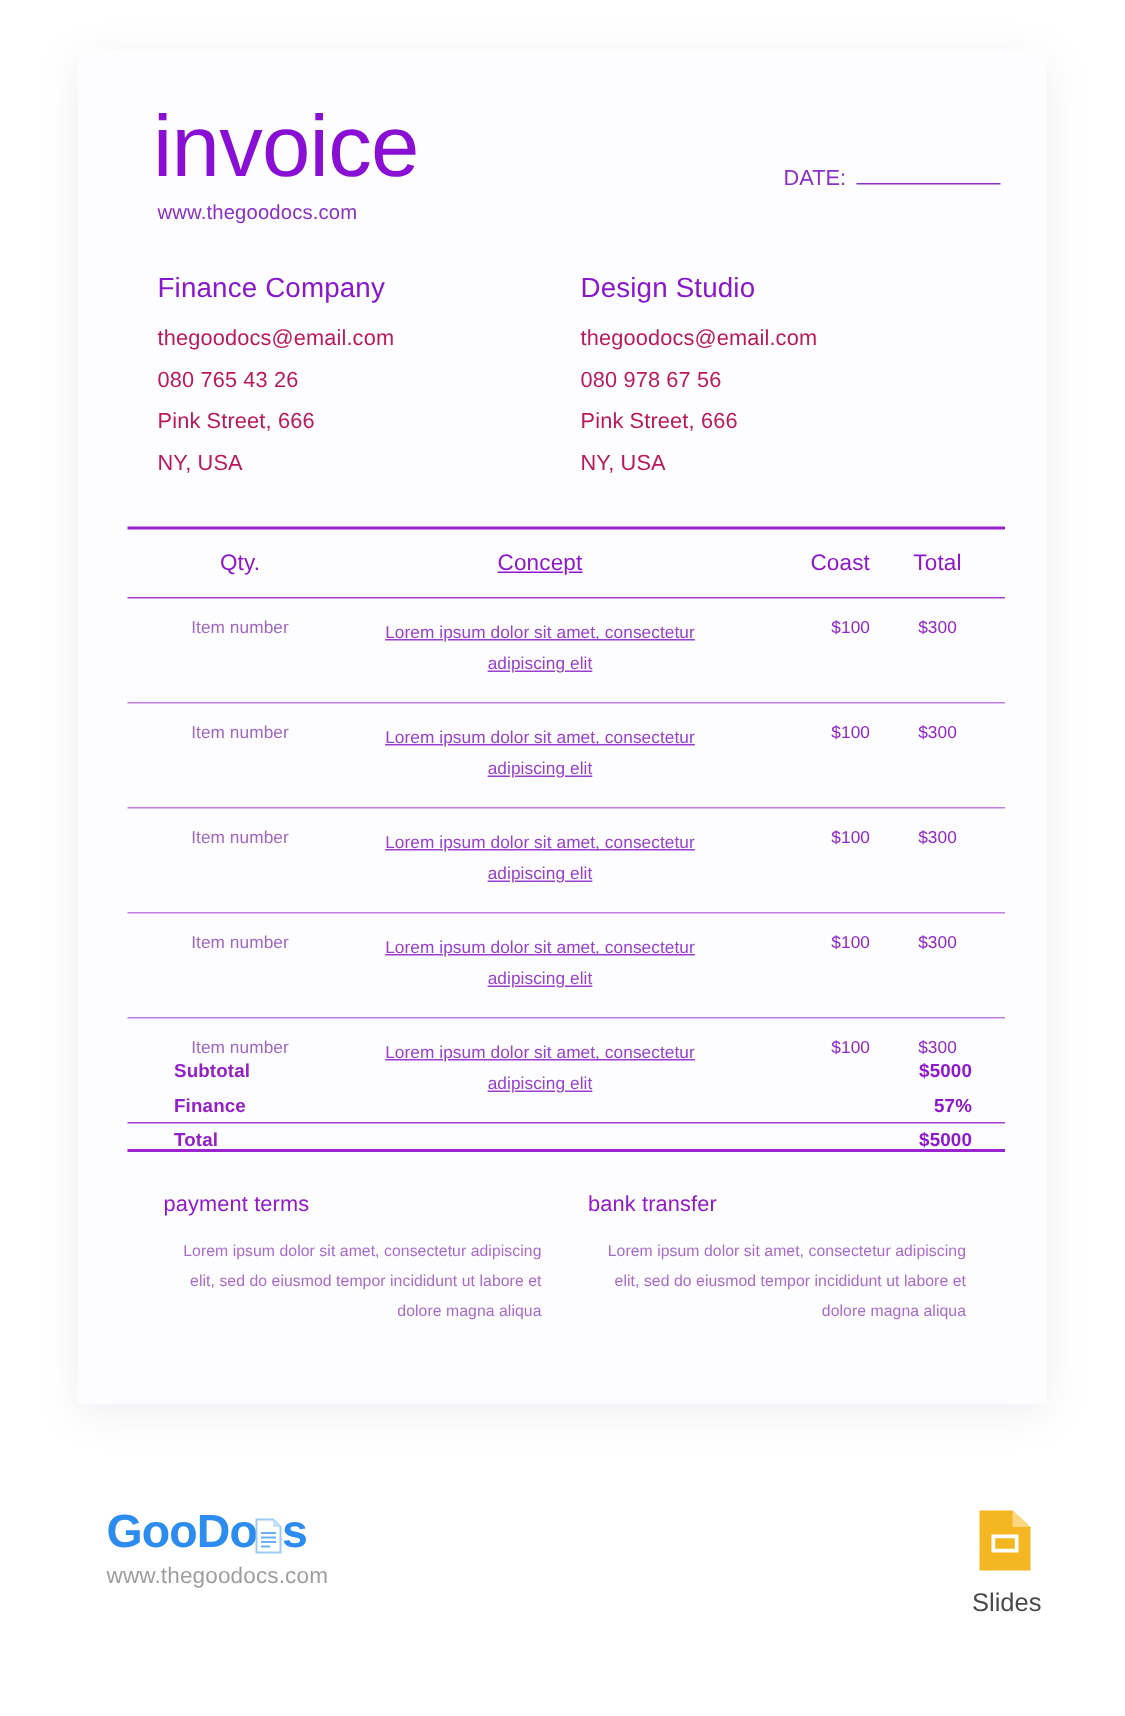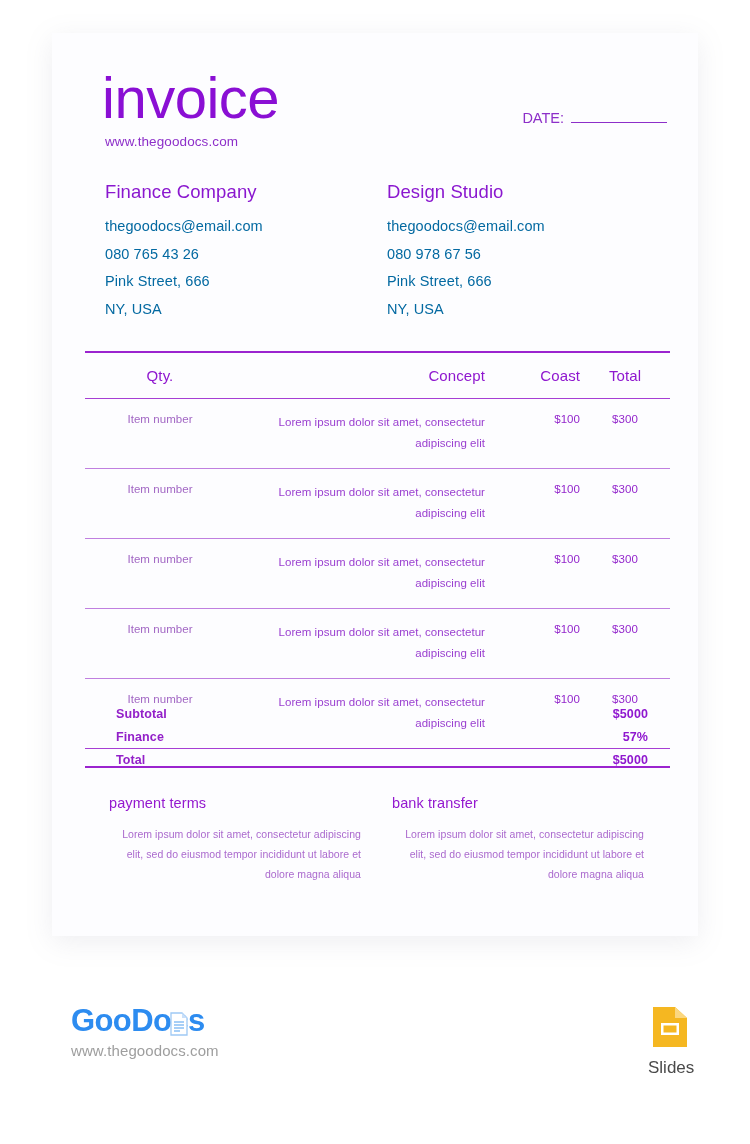--- a/index.html
+++ b/index.html
@@ -81,21 +81,21 @@
   .party { width: 50%; }
   .party.right { padding-left: 4px; }
   .party-name {
     font-size: 18.5px;
     color: #8a17cf;
     margin-bottom: 15px;
     letter-spacing: 0.1px;
   }
   .party-line {
     font-size: 14.5px;
-    color: #0369a1;
+    color: #be185d;
     margin-bottom: 11.5px;
     letter-spacing: 0.1px;
   }
 
   
   .table {
     position: absolute;
     left: 33px;
     top: 318px;
     width: 585px;
@@ -118,21 +118,21 @@
   }
   .thead, .trow {
     display: flex;
     align-items: flex-start;
   }
   .thead {
     height: 45px;
     align-items: center;
   }
   .c-qty    { width: 150px; text-align: center; }
-  .c-desc   { width: 250px; text-align: right; }
+  .c-desc   { width: 250px; text-align: center; text-decoration: underline; }
   .c-coast  { width: 95px;  text-align: right; }
   .c-total  { width: 90px;  text-align: center; }
   .th {
     font-size: 15px;
     color: #8f17cf;
     letter-spacing: 0.1px;
   }
   .trow { padding: 13px 0 14px 0; }
   .td {
     font-size: 11.5px;

